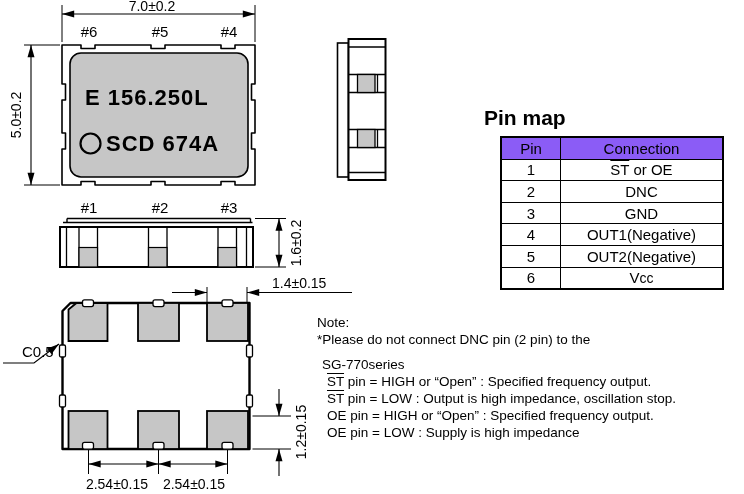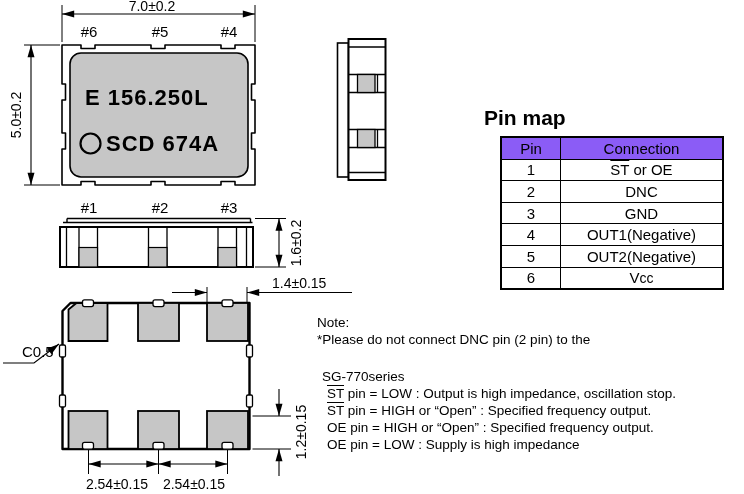--- a/index.html
+++ b/index.html
@@ -25,21 +25,21 @@
   .col-pin { width:58px; }
   .col-conn { width:161px;margin-left:32px; }
   .ov { text-decoration:overline; }
   .sub { font-size:14px; }
 
   
   .notes { position:absolute; left:317px; top:314px; width:425px; }
   .nline { font-size:13.5px; line-height:17px; white-space:pre; }
   .indent1 { padding-left:5px; }
   .indent2 { padding-left:10px; }
-  .gap-lg { margin-top:20px; }
+  .gap-lg { margin-top:8px; }
   .gap-md { margin-top:13px; }
 </style>
 </head>
 <body>
 
 <div class="stage">
 
   <svg width="744" height="494" viewBox="0 0 744 494">
     <defs>
       <marker id="arr" markerUnits="userSpaceOnUse" markerWidth="14" markerHeight="9" refX="13" refY="4.5" orient="auto-start-reverse">
@@ -216,20 +216,20 @@
         </tr>
       </tbody>
     </table>
   </div>
 
   <div class="notes">
     <div class="nline">Note:</div>
     <div class="nline">*Please do not connect DNC pin (2 pin) to the</div>
 
     <div class="nline indent1 gap-lg">SG-770series</div>
+    <div class="nline indent2"><span class="ov">ST</span><span> pin = HIGH or “Open” : Specified frequency output.</span></div>
     <div class="nline indent2"><span class="ov">ST</span><span> pin = LOW : Output is high impedance, oscillation stop.</span></div>
-    <div class="nline indent2"><span class="ov">ST</span><span> pin = HIGH or “Open” : Specified frequency output.</span></div>
 
     <div class="nline indent2">OE pin = HIGH or “Open” : Specified frequency output.</div>
     <div class="nline indent2">OE pin = LOW : Supply is high impedance</div>
   </div>
 
 </div>
 
 </body></html>

